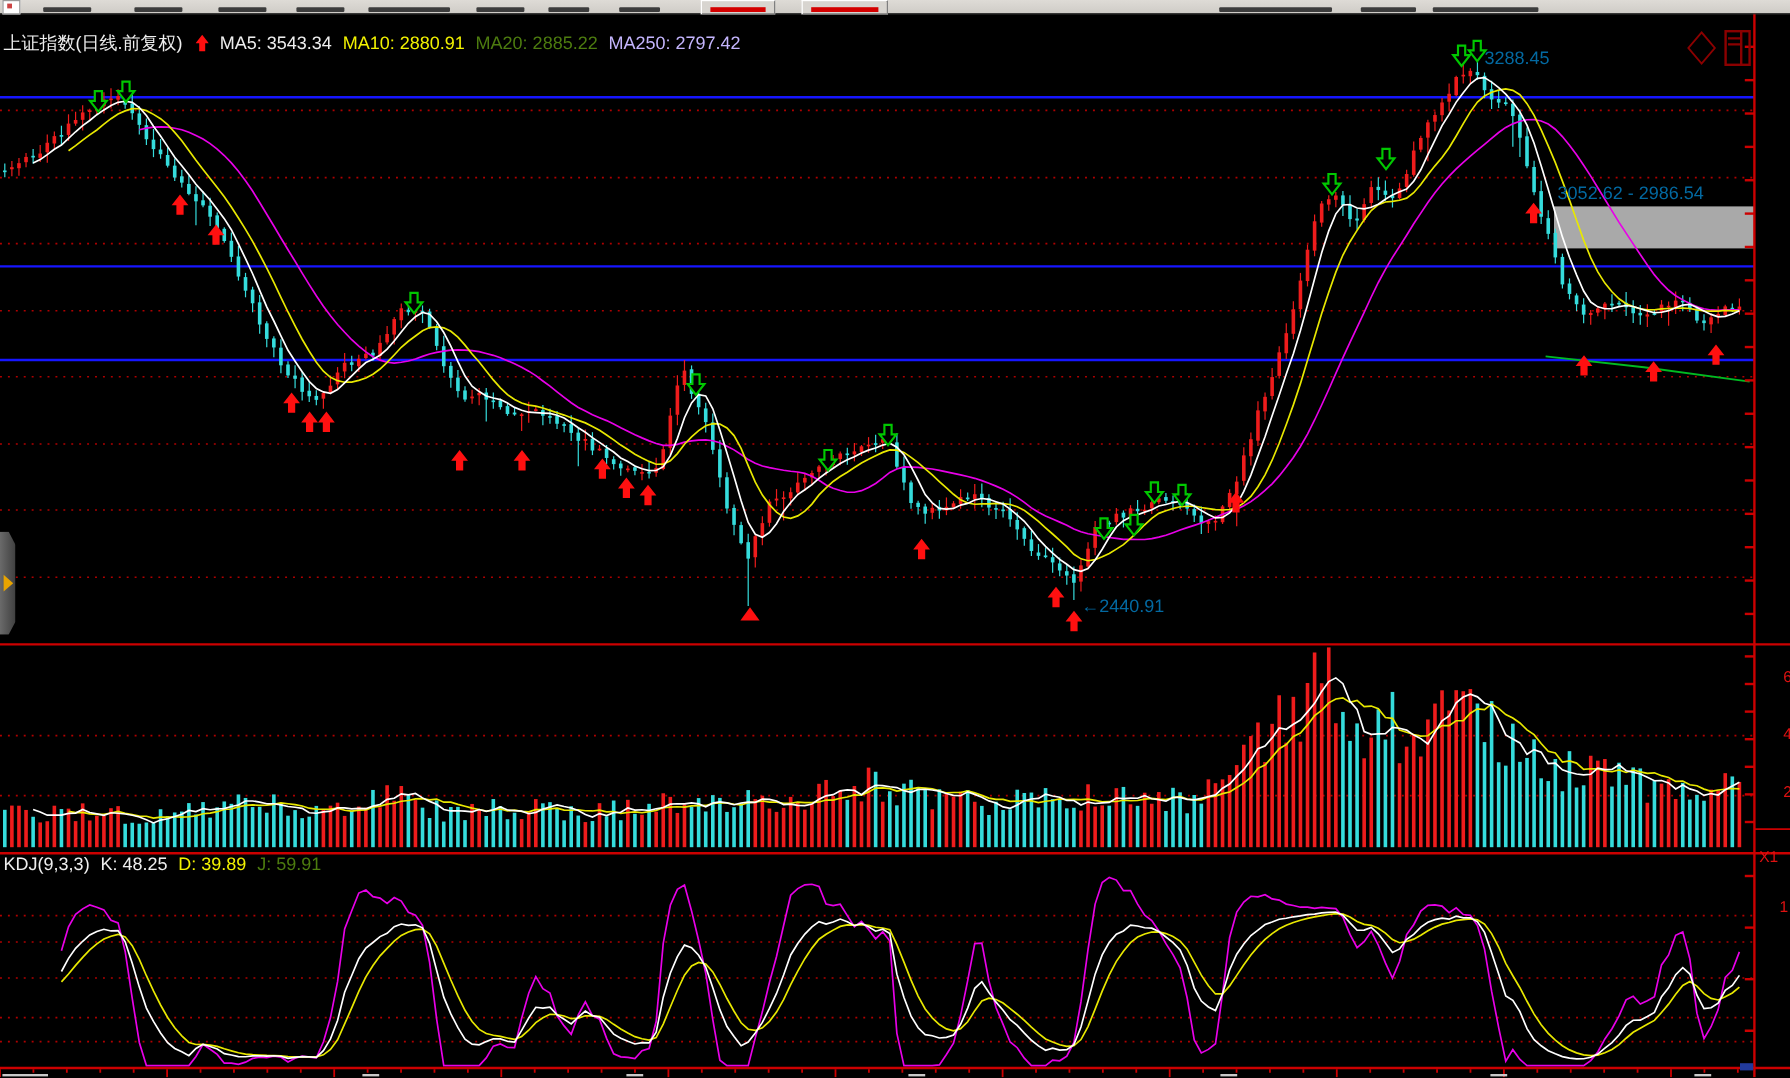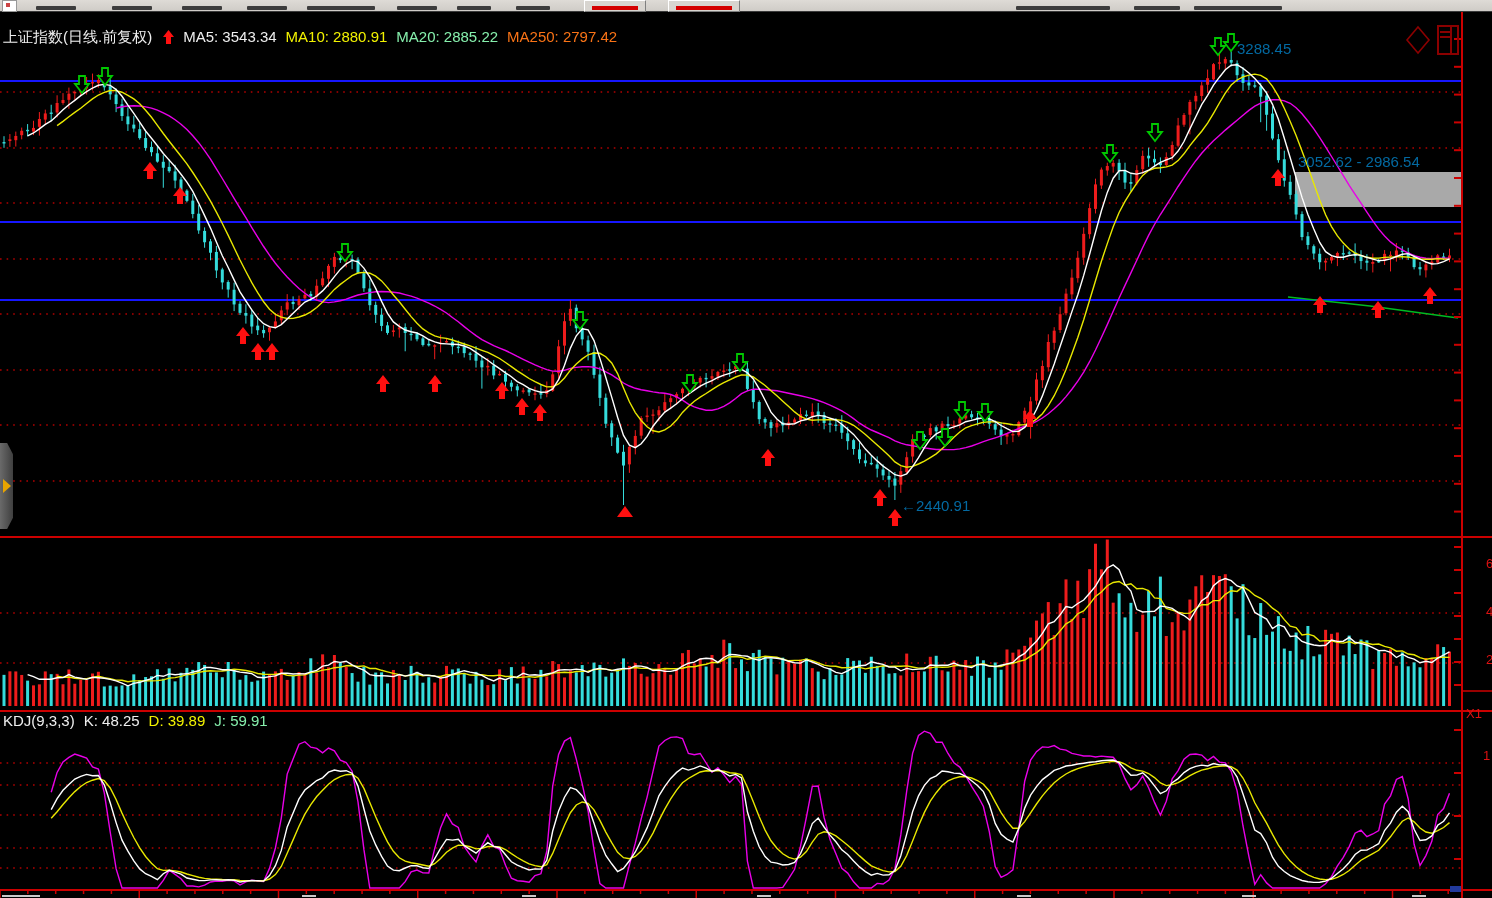--- a/index.html
+++ b/index.html
@@ -13,22 +13,22 @@
   .appicon{position:absolute;left:2px;top:0;width:13px;height:10px;background:#fff;border:1px solid #999;}
   .appicon:after{content:"";position:absolute;left:3px;top:2px;width:4px;height:4px;background:#c44;}
   .mi{position:absolute;top:6px;height:4px;background:#3c3c3c;border-radius:1px;}
   .mbtn{position:absolute;top:0;height:10px;background:#d8d5d0;
         border-left:1px solid #fff;border-top:1px solid #fff;
         border-right:1px solid #7f7f7f;border-bottom:1px solid #7f7f7f;}
   .mbtn i{position:absolute;left:7px;right:7px;top:5px;height:4px;background:#d40000;display:block;}
   
   .ov{position:absolute;z-index:20;white-space:nowrap;font-size:15px;line-height:16px;}
   .legend span{margin-right:9px;}
-  .c-white{color:#eeeeee;margin-top:48px;}.c-yellow{color:#f2f200;}.c-magenta{color:#86efac;}
-  .c-green{color:#f97316;}.c-gray{color:#0369a1;}
+  .c-white{color:#eeeeee;margin-top:48px;}.c-yellow{color:#f2f200;}.c-magenta{color:#4d7c0f;}
+  .c-green{color:#c4b5fd;}.c-gray{color:#0369a1;}
   .axis-lab{font-size:13px;color:#dd1111;z-index:20;position:absolute;}
   .arrow-glyph{display:inline-block;width:11px;height:14px;margin:0 5px 0 2px;vertical-align:-2px;}
   
   .tab-handle{position:absolute;left:0;top:443px;width:13px;height:86px;z-index:25;
       background:linear-gradient(90deg,#6a6a6a,#3f3f3f);
       clip-path:polygon(0 0,55% 0,100% 13%,100% 87%,55% 100%,0 100%);cursor:pointer;}
   .tab-handle .tri{position:absolute;left:3px;top:36px;width:0;height:0;
       border-left:8px solid #e8a400;border-top:7px solid transparent;border-bottom:7px solid transparent;}
   
   .sliver{position:absolute;height:2px;background:#c9c9c9;top:895px;z-index:20;}

